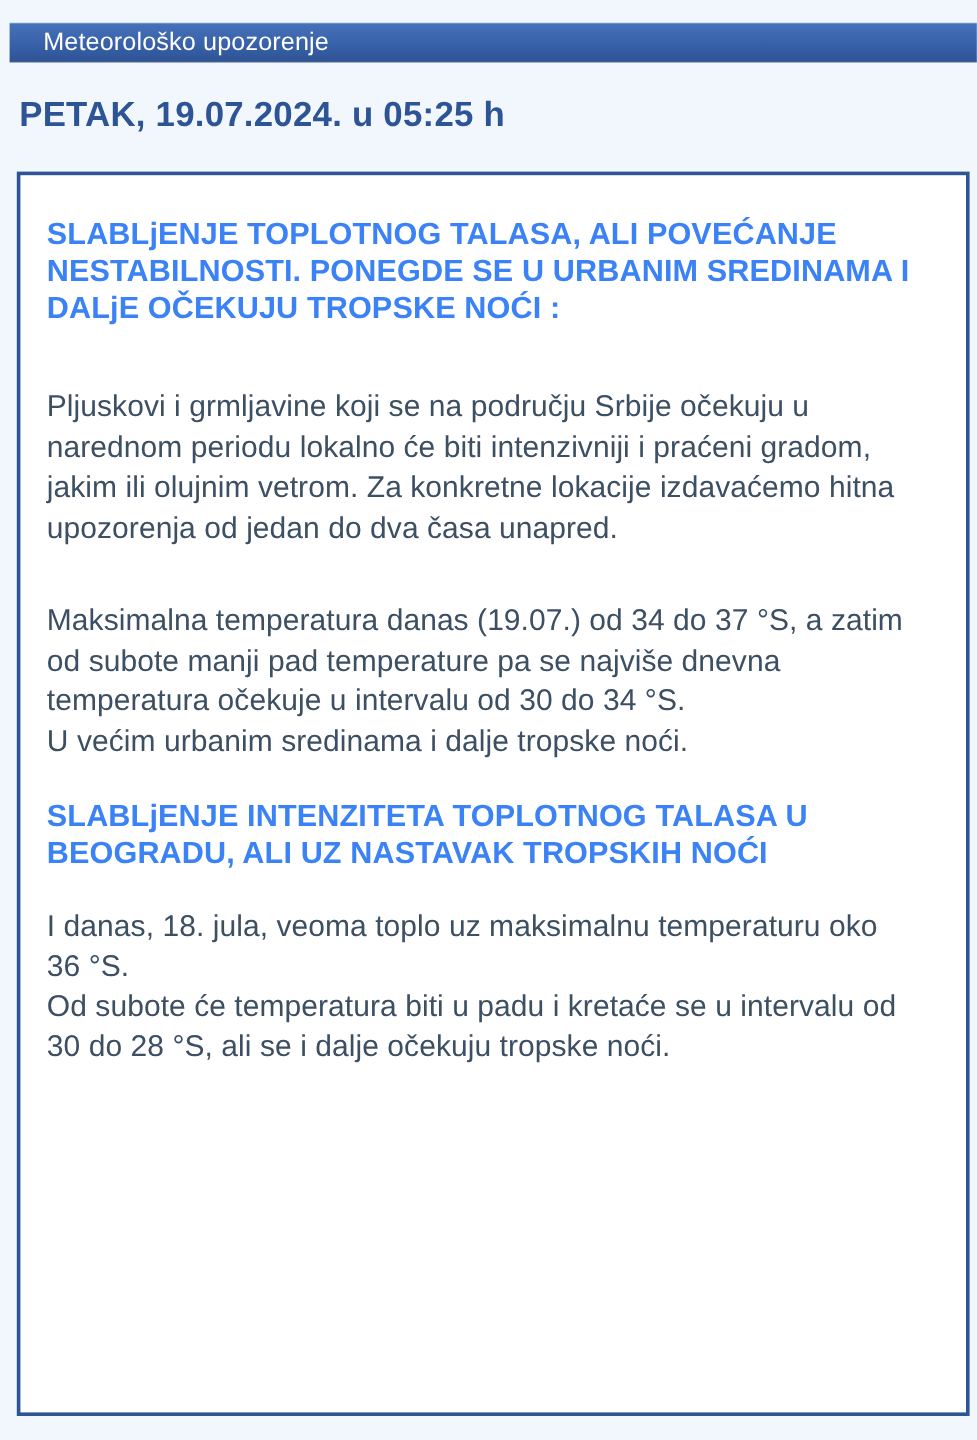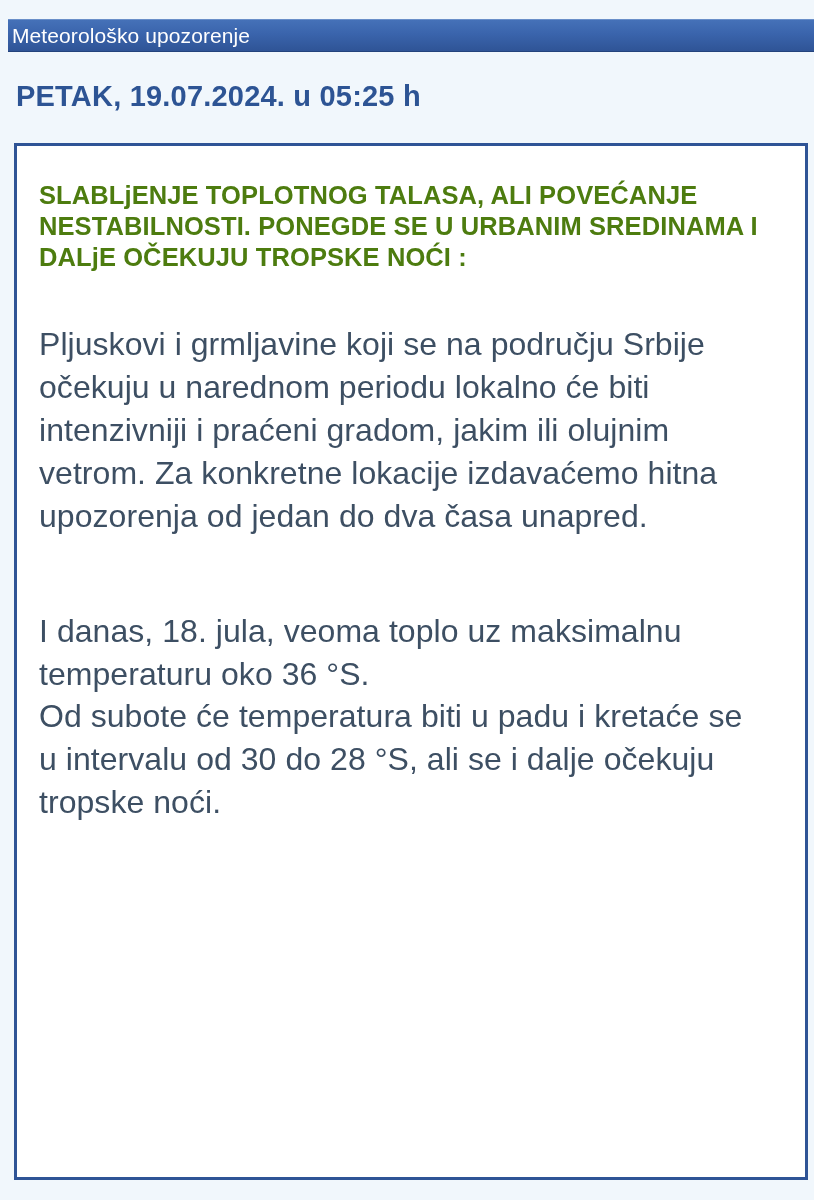--- a/index.html
+++ b/index.html
@@ -32,21 +32,21 @@
     border-bottom: 1px solid #24437c;
     display: flex;
     align-items: center;
     box-sizing: border-box;
   }
   .titlebar-text {
     color: #ffffff;
     font-size: 21px;
     font-weight: 400;
     letter-spacing: 0.1px;
-    padding-left: 4px;
+    padding-left: 28px;
     white-space: nowrap;
     line-height: 1;
   }
 
   
   .dateline {
     position: absolute;
     left: 16px;
     top: 80px;
     color: #2d5494;
@@ -64,33 +64,33 @@
     width: 794px;
     height: 1037px;
     box-sizing: border-box;
     border: 3px solid #2f5496;
     background: #ffffff;
     padding: 34px 24px 10px 22px;
     overflow: hidden;
   }
 
   .h-block {
-    color: #4d7c0f;
+    color: #3b82f6;
     font-size: 25.5px;
     font-weight: bold;
     line-height: 1.22;
     margin: 0 0 14px 0;
     letter-spacing: 0.1px;
   }
   .h-block.tight {
     margin-top: 0;
   }
   .p-block {
     color: #3d4f63;
-    font-size: 32px;
+    font-size: 25px;
     line-height: 1.34;
     margin: 0 17px 16px 0;
     letter-spacing: 0.05px;
   }
   .gap-sm { height: 14px; }
   .gap-md { height: 22px; }
 
   .nowrapline { display: block; }
 </style>
 </head>
@@ -113,23 +113,28 @@
 
     <div class="gap-sm"></div>
 
     <div class="p-block">Pljuskovi i grmljavine koji se na području Srbije očekuju u narednom periodu lokalno će biti intenzivniji i praćeni gradom, jakim ili olujnim vetrom. Za konkretne lokacije izdavaćemo hitna upozorenja od jedan do dva časa unapred.</div>
 
     <div class="gap-sm"></div>
 
 
     <div class="gap-sm"></div>
 
+    <div class="p-block">
+        <span class="nowrapline">Maksimalna temperatura danas (19.07.) od 34 do 37 °S, a zatim od subote manji pad temperature pa se najviše dnevna temperatura očekuje u intervalu od 30 do 34 °S.</span>
+        <span class="nowrapline">U većim urbanim sredinama i dalje tropske noći.</span>
+      </div>
 
     <div class="gap-sm"></div>
 
+    <div class="h-block">SLABLjENJE INTENZITETA TOPLOTNOG TALASA U BEOGRADU, ALI UZ NASTAVAK TROPSKIH NOĆI</div>
 
     <div class="gap-sm"></div>
 
     <div class="p-block">
         <span class="nowrapline">I danas, 18. jula, veoma toplo uz maksimalnu temperaturu oko 36 °S.</span>
         <span class="nowrapline">Od subote će temperatura biti u padu i kretaće se u intervalu od 30 do 28 °S, ali se i dalje očekuju tropske noći.</span>
       </div>
 
   </div>
 

